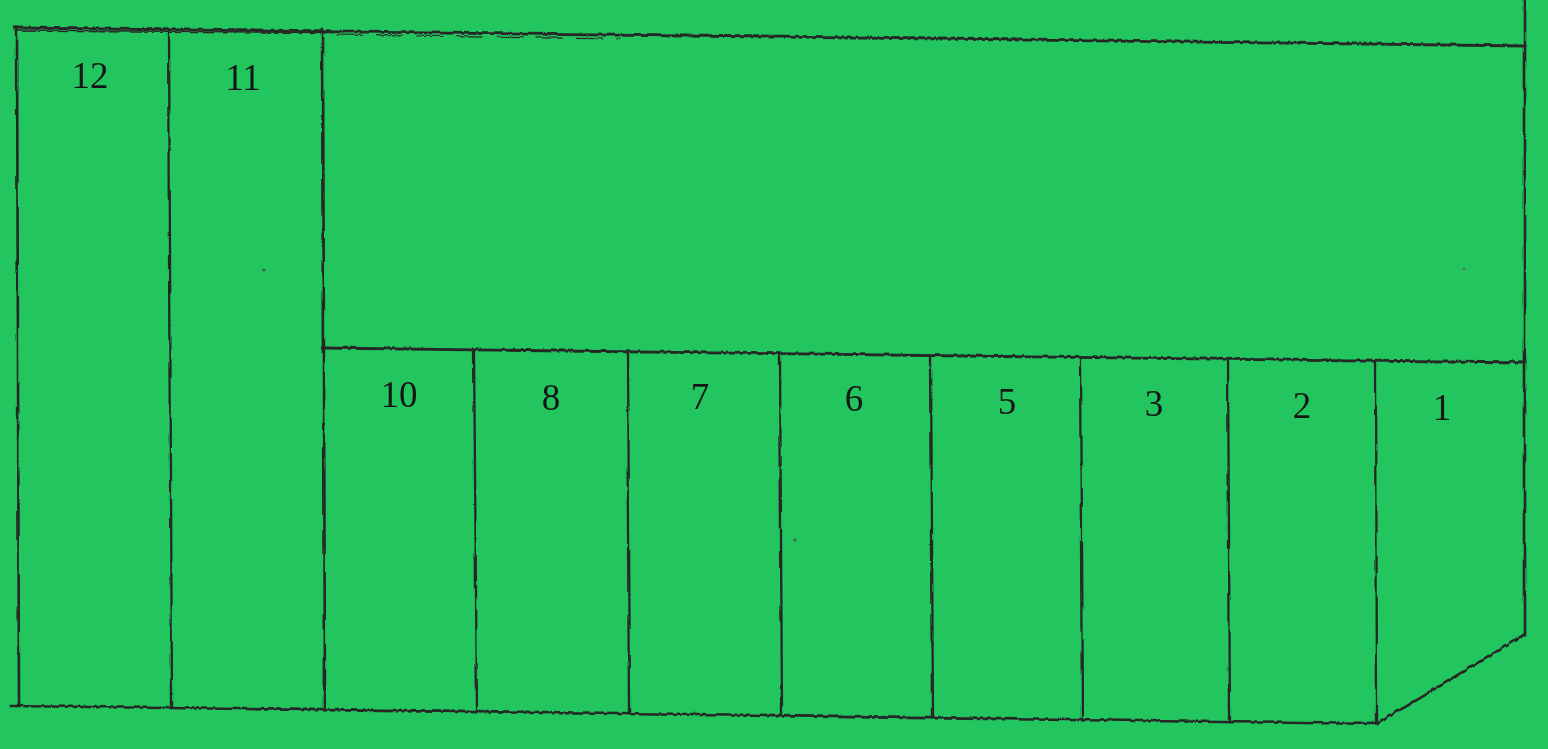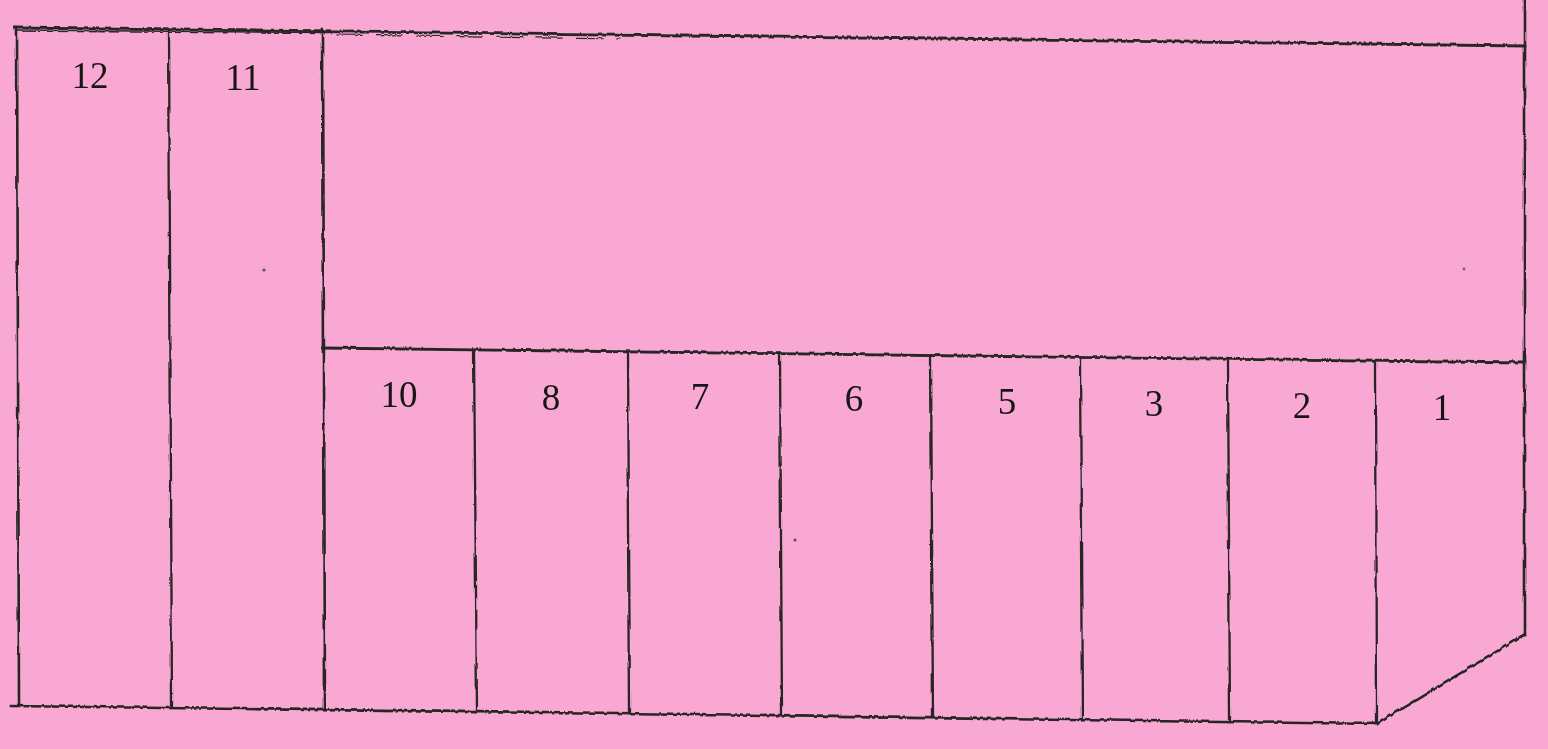--- a/index.html
+++ b/index.html
@@ -1,16 +1,16 @@
 <!DOCTYPE html>
 <html><head>
 <meta charset="utf-8">
 <style>
   html,body{margin:0;padding:0;background:#ffffff;}
-  .page{position:relative;width:1548px;height:749px;background:#f9a8d4;overflow:hidden;}
+  .page{position:relative;width:1548px;height:749px;background:#22c55e;overflow:hidden;}
   svg{display:block;}
   text{font-family:"Liberation Serif",serif;fill:#161616;}
 </style>
 </head>
 <body>
 <div class="page">
 <svg width="1548" height="749" viewBox="0 0 1548 749">
   <defs>
     <filter id="rough" x="-5%" y="-5%" width="110%" height="110%">
       <feTurbulence type="turbulence" baseFrequency="0.12 0.02" numOctaves="2" seed="7" result="t"></feTurbulence>

